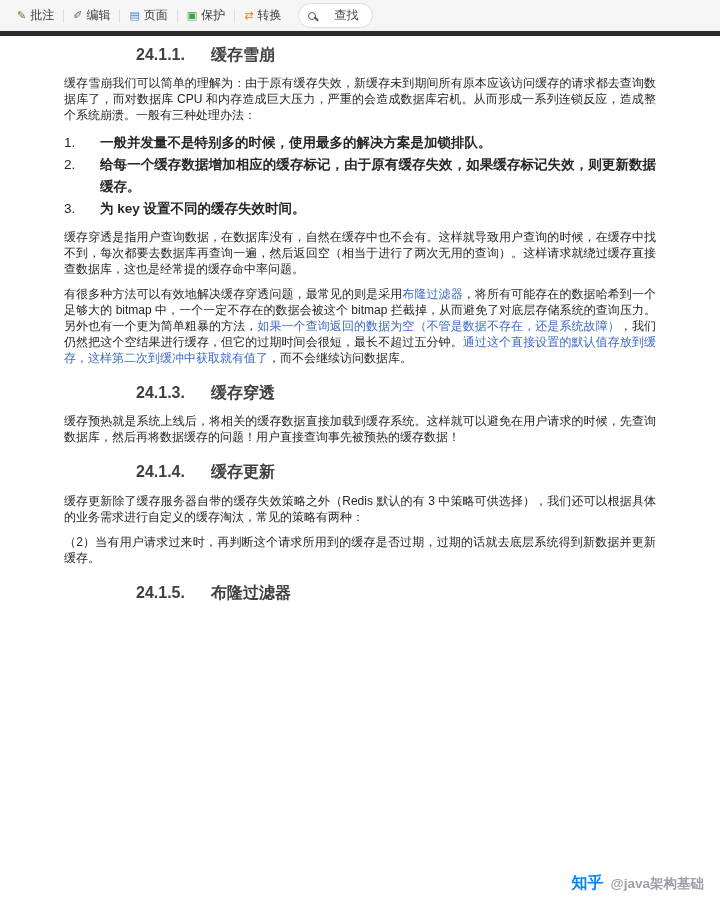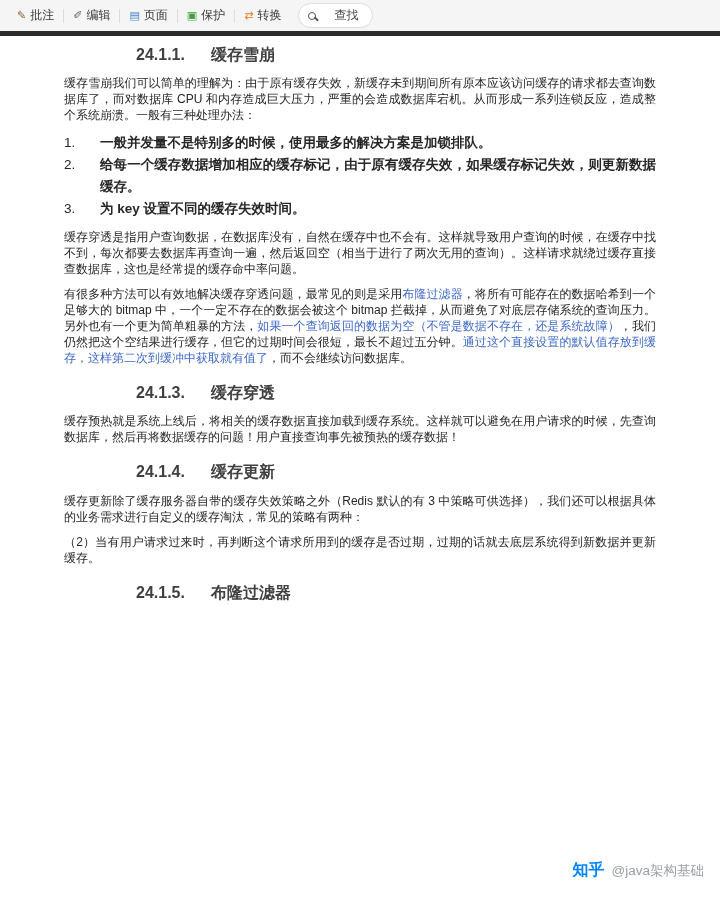--- a/index.html
+++ b/index.html
@@ -89,28 +89,28 @@
     display: flex;
     font-size: 13.5px;
     line-height: 22px;
   }
   .olist-item .marker { width: 36px; flex: none; }
   .olist-item .li-text { flex: 1; text-align: justify; font-weight: bold; }
   
   .watermark {
     position: absolute;
     right: 16px;
-    bottom: 25px;
+    bottom: 12px;
     display: flex;
     align-items: baseline;
     gap: 7px;
     white-space: nowrap;
   }
   .brand { color: var(--brand-blue, #0084ff); font-weight: bold; font-size: 16px; }
-  .handle { color: var(--handle-gray, #9aa0a6); font-size: 13.5px; }
+  .handle { color: var(--handle-gray, #9aa0a6); font-size: 13.5px; font-weight: bold; }
 </style>
 </head>
 <body>
 
 <div class="toolbar">
   <div class="tb-item">
     <span class="tb-icon ic-annotate">✎</span>
     <span>批注</span>
   </div>
   <div class="tb-sep"></div>

